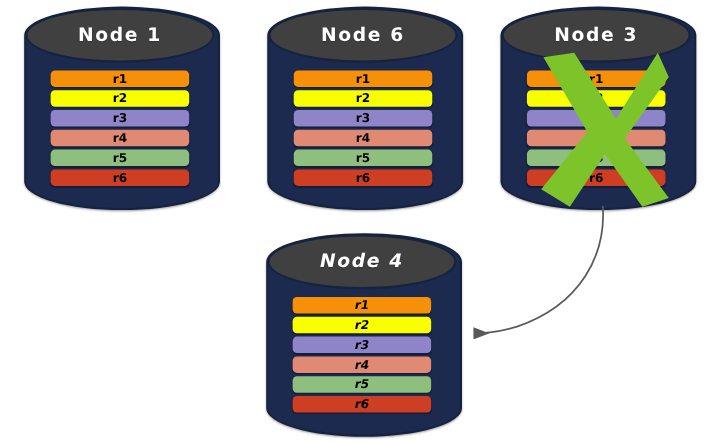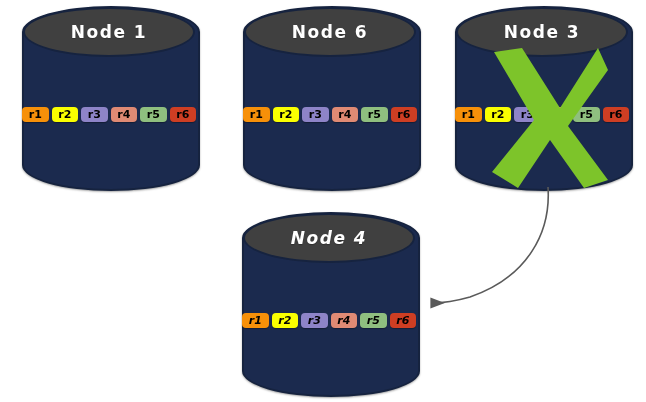--- a/index.html
+++ b/index.html
@@ -60,24 +60,23 @@
     white-space: nowrap;
     text-shadow: 0 1px 1px rgba(0,0,0,0.25);
   }
 
   .records {
     position: absolute;
     left: 0;
     top: 58px;
     width: 100%;
     display: flex;
-    flex-direction: row;
+    flex-direction: column;
     align-items: center;
     gap: 3px;
-    margin-top: 43px;
   }
   .record {
     width: 72%;
     height: 15px;
     border-radius: 4px;
     display: flex;
     align-items: center;
     justify-content: center;
     box-sizing: border-box;
     box-shadow: 0 1px 1px rgba(0,0,0,0.3);

